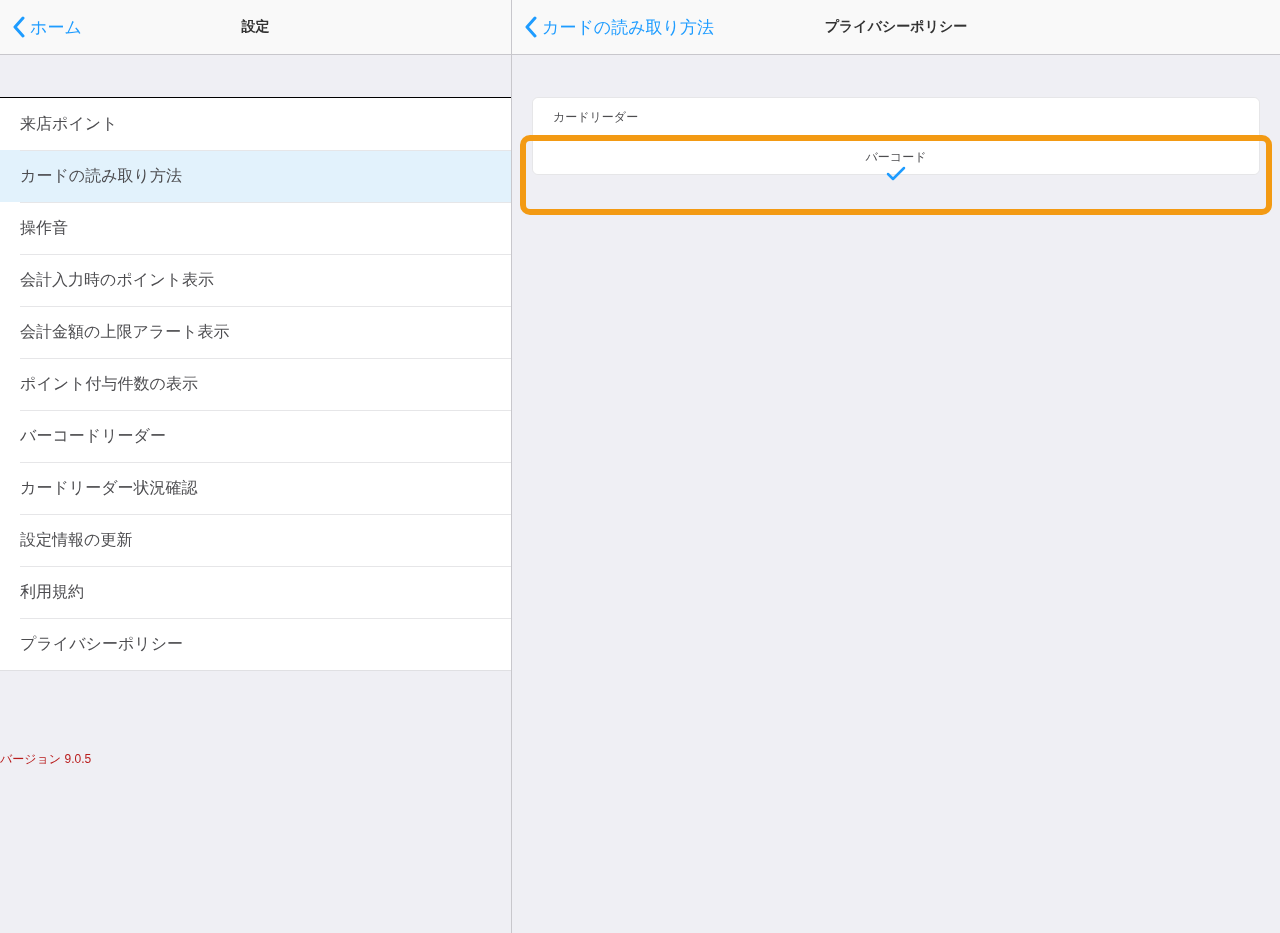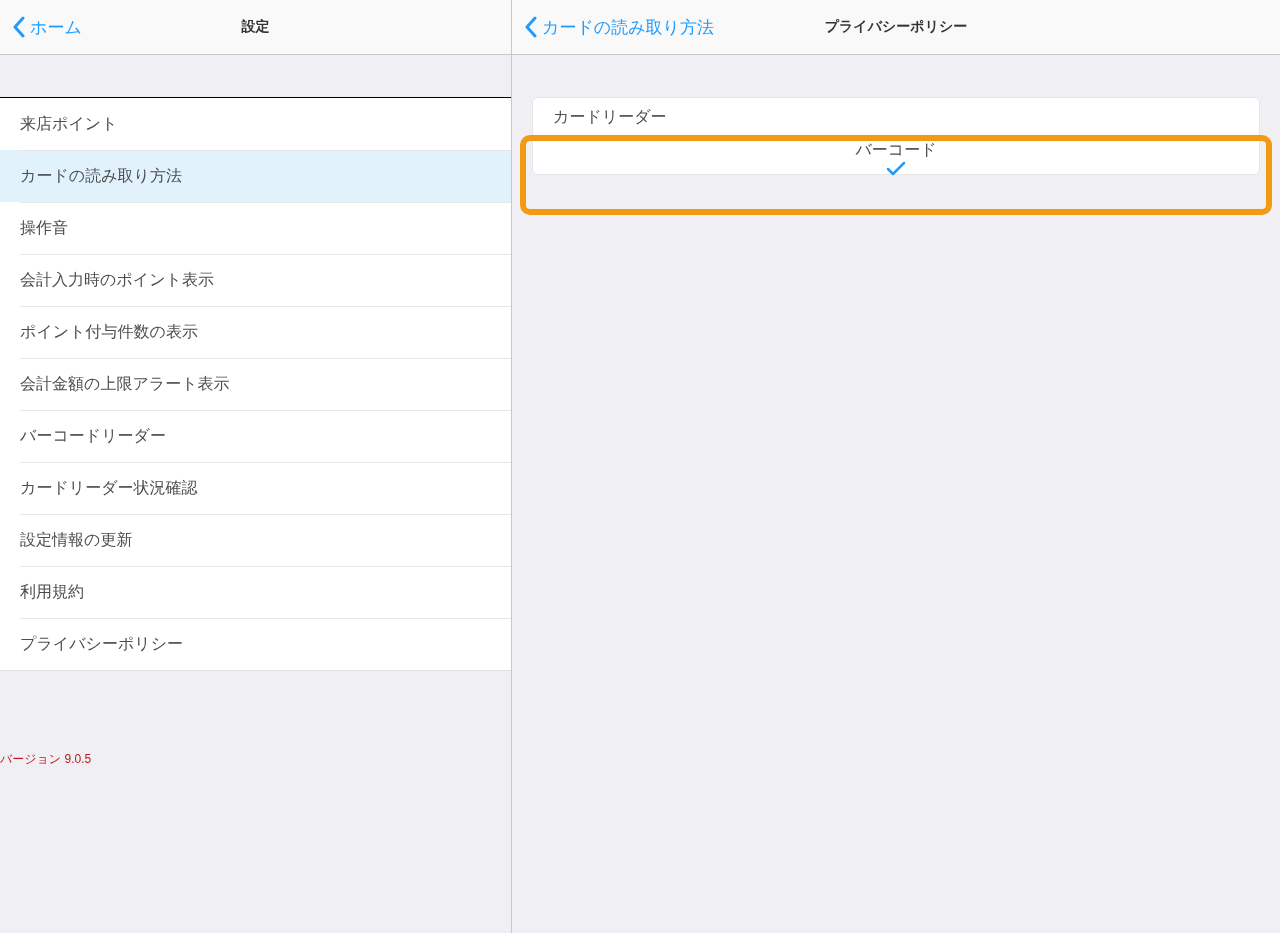--- a/index.html
+++ b/index.html
@@ -100,22 +100,22 @@
       border: 1px solid #e6e6e8;
       border-radius: 6px;
       overflow: visible;
       position: relative;
     }
     .option-item {
       height: 38px;
       display: flex;
       align-items: center;
       justify-content: space-between;
-      padding: 4px 20px;
-      font-size: 16px;
+      padding: 13px 20px;
+      font-size: 12px;
       color: #4d4d50;
       background: #ffffff;
       cursor: pointer;
       position: relative;
     }
     .option-item:first-child { border-top-left-radius:6px; border-top-right-radius:6px; }
     .option-item:last-child  { border-bottom-left-radius:6px; border-bottom-right-radius:6px;flex-direction:column; }
     .option-item + .option-item::before {
       content: "";
       position: absolute;
@@ -159,24 +159,24 @@
       <div class="list-item selected">
           <span>カードの読み取り方法</span>
         </div>
       <div class="list-item">
           <span>操作音</span>
         </div>
       <div class="list-item">
           <span>会計入力時のポイント表示</span>
         </div>
       <div class="list-item">
+          <span>会計金額の上限アラート表示</span>
+        </div>
+      <div class="list-item">
           <span>ポイント付与件数の表示</span>
-        </div>
-      <div class="list-item">
-          <span>会計金額の上限アラート表示</span>
         </div>
       <div class="list-item">
           <span>バーコードリーダー</span>
         </div>
       <div class="list-item">
           <span>カードリーダー状況確認</span>
         </div>
       <div class="list-item">
           <span>設定情報の更新</span>
         </div>

